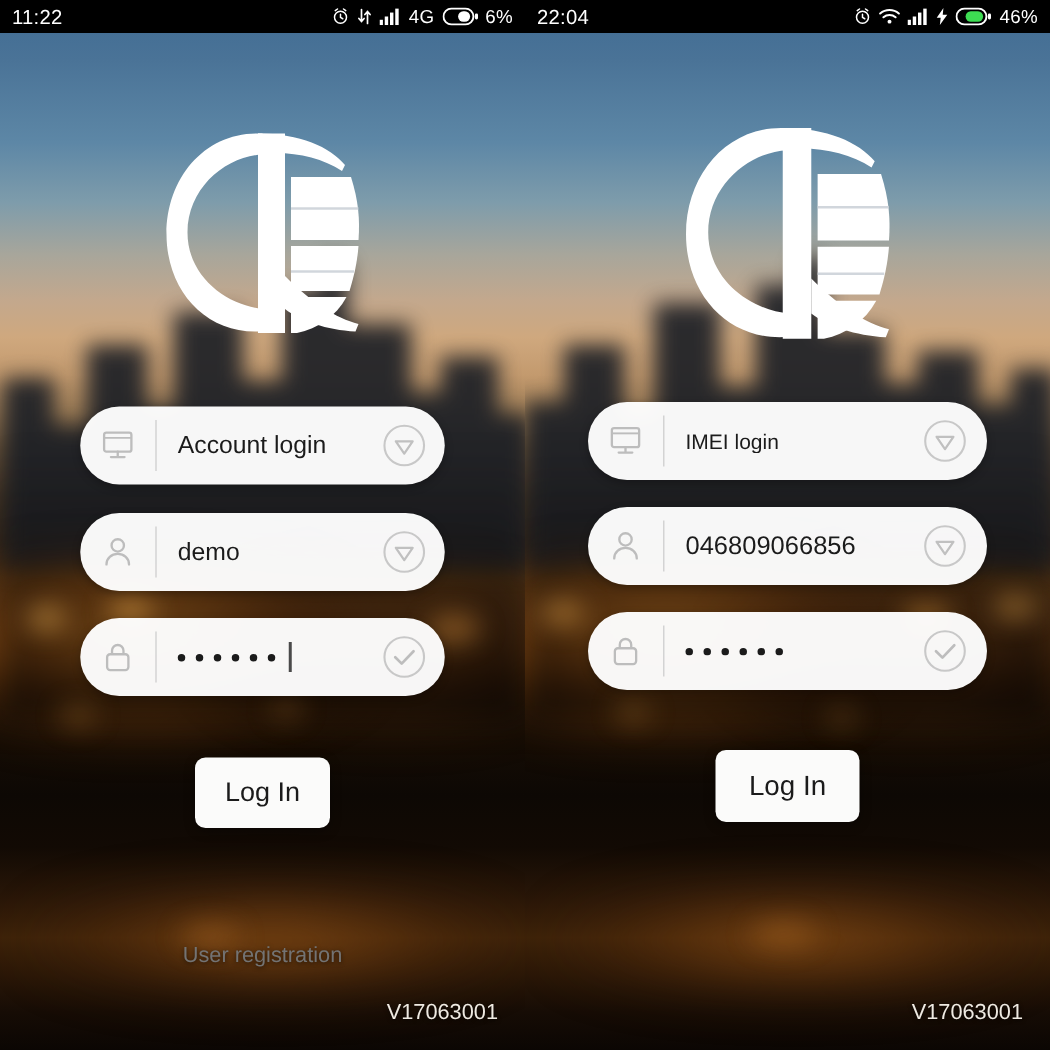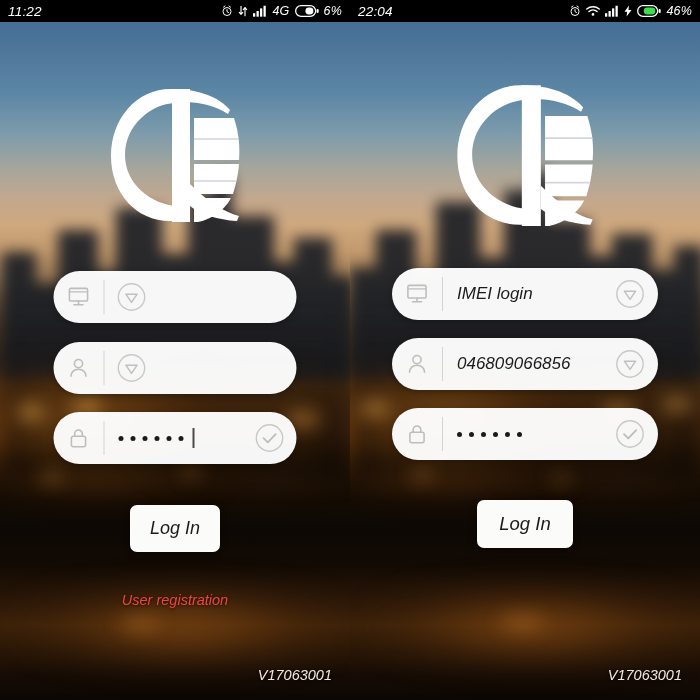--- a/index.html
+++ b/index.html
@@ -1,18 +1,18 @@
 <!DOCTYPE html>
 <html><head>
 <meta charset="utf-8">
 <style>
   html,body{margin:0;padding:0;background:#000;}
   body{width:700px;height:700px;overflow:hidden;font-family:"Liberation Sans",sans-serif;}
 
-  .stage{position:relative;width:700px;height:592px;display:flex;font-style:italic;}
+  .stage{position:relative;width:700px;height:592px;display:flex;}
   .phone{position:relative;width:350px;height:700px;overflow:hidden;}
 
   
   .bg{position:absolute;inset:0;overflow:hidden;}
   .bg .sky{
     position:absolute;inset:0;
     background:
       linear-gradient(to bottom,
         #3f6b93 0px, #4a7397 40px, #5d87a6 95px, #7e9cab 135px,
         #a8a69b 170px, #c3a88d 200px, #cfa87e 225px, #c39a6e 250px,
@@ -87,22 +87,23 @@
 
   .btn-login{
     position:absolute;left:50%;transform:translateX(-50%);
     background:#fbfbfa;border-radius:7px;
     display:flex;align-items:center;justify-content:center;
     color:#1b1b1b;box-shadow:0 2px 7px rgba(0,0,0,.35);
     cursor:pointer;
   }
   .link-reg{
     position:absolute;left:50%;transform:translateX(-50%);
-    color:#ef4444;font-size:14.5px;text-shadow:0 1px 3px rgba(0,0,0,.6);
+    color:#737373;font-size:14.5px;text-shadow:0 1px 3px rgba(0,0,0,.6);
     cursor:pointer;
+    margin-top:37px;
   }
   .version{
     position:absolute;color:#efeae2;font-size:14.5px;
     text-shadow:0 1px 3px rgba(0,0,0,.7);
   }
 </style>
 </head>
 <body>
 
 <div class="stage">
@@ -195,36 +196,38 @@
 
       <div class="field" style="top:271px;width:243px;height:52px;">
         <span class="f-icon" style="width:50px;height:52px;">
           <svg width="22" height="20" viewBox="0 0 24 22">
               <rect x="2" y="1.5" width="20" height="14" rx="1.6" fill="none" stroke="#bdbdbd" stroke-width="1.7"></rect>
               <path d="M2 5.4h20" stroke="#bdbdbd" stroke-width="1.4"></path>
               <path d="M12 15.5v3.5M7 19.5h10" stroke="#bdbdbd" stroke-width="1.7" stroke-linecap="round"></path>
             </svg>
         </span>
         <span class="f-sep"></span>
+        <span class="f-val" style="font-size:16.5px;" title="Account login">Account login</span>
         <span class="f-act" style="width:54px;height:52px;">
           <svg width="30" height="30" viewBox="0 0 30 30">
               <circle cx="15" cy="15" r="13.2" fill="none" stroke="#c8c8c8" stroke-width="1.4"></circle>
               <path d="M9.4 12.2h11.2L15 20.4Z" fill="none" stroke="#c0c0c0" stroke-width="1.5" stroke-linejoin="round"></path>
             </svg>
         </span>
       </div>
 
       <div class="field" style="top:342px;width:243px;height:52px;">
         <span class="f-icon" style="width:50px;height:52px;">
           <svg width="22" height="22" viewBox="0 0 24 24">
               <circle cx="12" cy="7.2" r="4.5" fill="none" stroke="#bdbdbd" stroke-width="1.7"></circle>
               <path d="M3.8 21c0-4.6 3.7-7.6 8.2-7.6s8.2 3 8.2 7.6" fill="none" stroke="#bdbdbd" stroke-width="1.7" stroke-linecap="round"></path>
             </svg>
         </span>
         <span class="f-sep"></span>
+        <span class="f-val" style="font-size:16.5px;" title="Username">demo</span>
         <span class="f-act" style="width:54px;height:52px;">
           <svg width="30" height="30" viewBox="0 0 30 30">
               <circle cx="15" cy="15" r="13.2" fill="none" stroke="#c8c8c8" stroke-width="1.4"></circle>
               <path d="M9.4 12.2h11.2L15 20.4Z" fill="none" stroke="#c0c0c0" stroke-width="1.5" stroke-linejoin="round"></path>
             </svg>
         </span>
       </div>
 
       <div class="field" style="top:412px;width:243px;height:52px;">
         <span class="f-icon" style="width:50px;height:52px;">
@@ -354,21 +357,21 @@
 
       <div class="field" style="top:268px;width:266px;height:52px;">
         <span class="f-icon" style="width:50px;height:52px;">
           <svg width="22" height="20" viewBox="0 0 24 22">
               <rect x="2" y="1.5" width="20" height="14" rx="1.6" fill="none" stroke="#bdbdbd" stroke-width="1.7"></rect>
               <path d="M2 5.4h20" stroke="#bdbdbd" stroke-width="1.4"></path>
               <path d="M12 15.5v3.5M7 19.5h10" stroke="#bdbdbd" stroke-width="1.7" stroke-linecap="round"></path>
             </svg>
         </span>
         <span class="f-sep"></span>
-        <span class="f-val" style="font-size:17px;" title="IMEI login">IMEI login</span>
+        <span class="f-val" style="font-size:14px;" title="IMEI login">IMEI login</span>
         <span class="f-act" style="width:56px;height:52px;">
           <svg width="30" height="30" viewBox="0 0 30 30">
               <circle cx="15" cy="15" r="13.2" fill="none" stroke="#c8c8c8" stroke-width="1.4"></circle>
               <path d="M9.4 12.2h11.2L15 20.4Z" fill="none" stroke="#c0c0c0" stroke-width="1.5" stroke-linejoin="round"></path>
             </svg>
         </span>
       </div>
 
       <div class="field" style="top:338px;width:266px;height:52px;">
         <span class="f-icon" style="width:50px;height:52px;">

